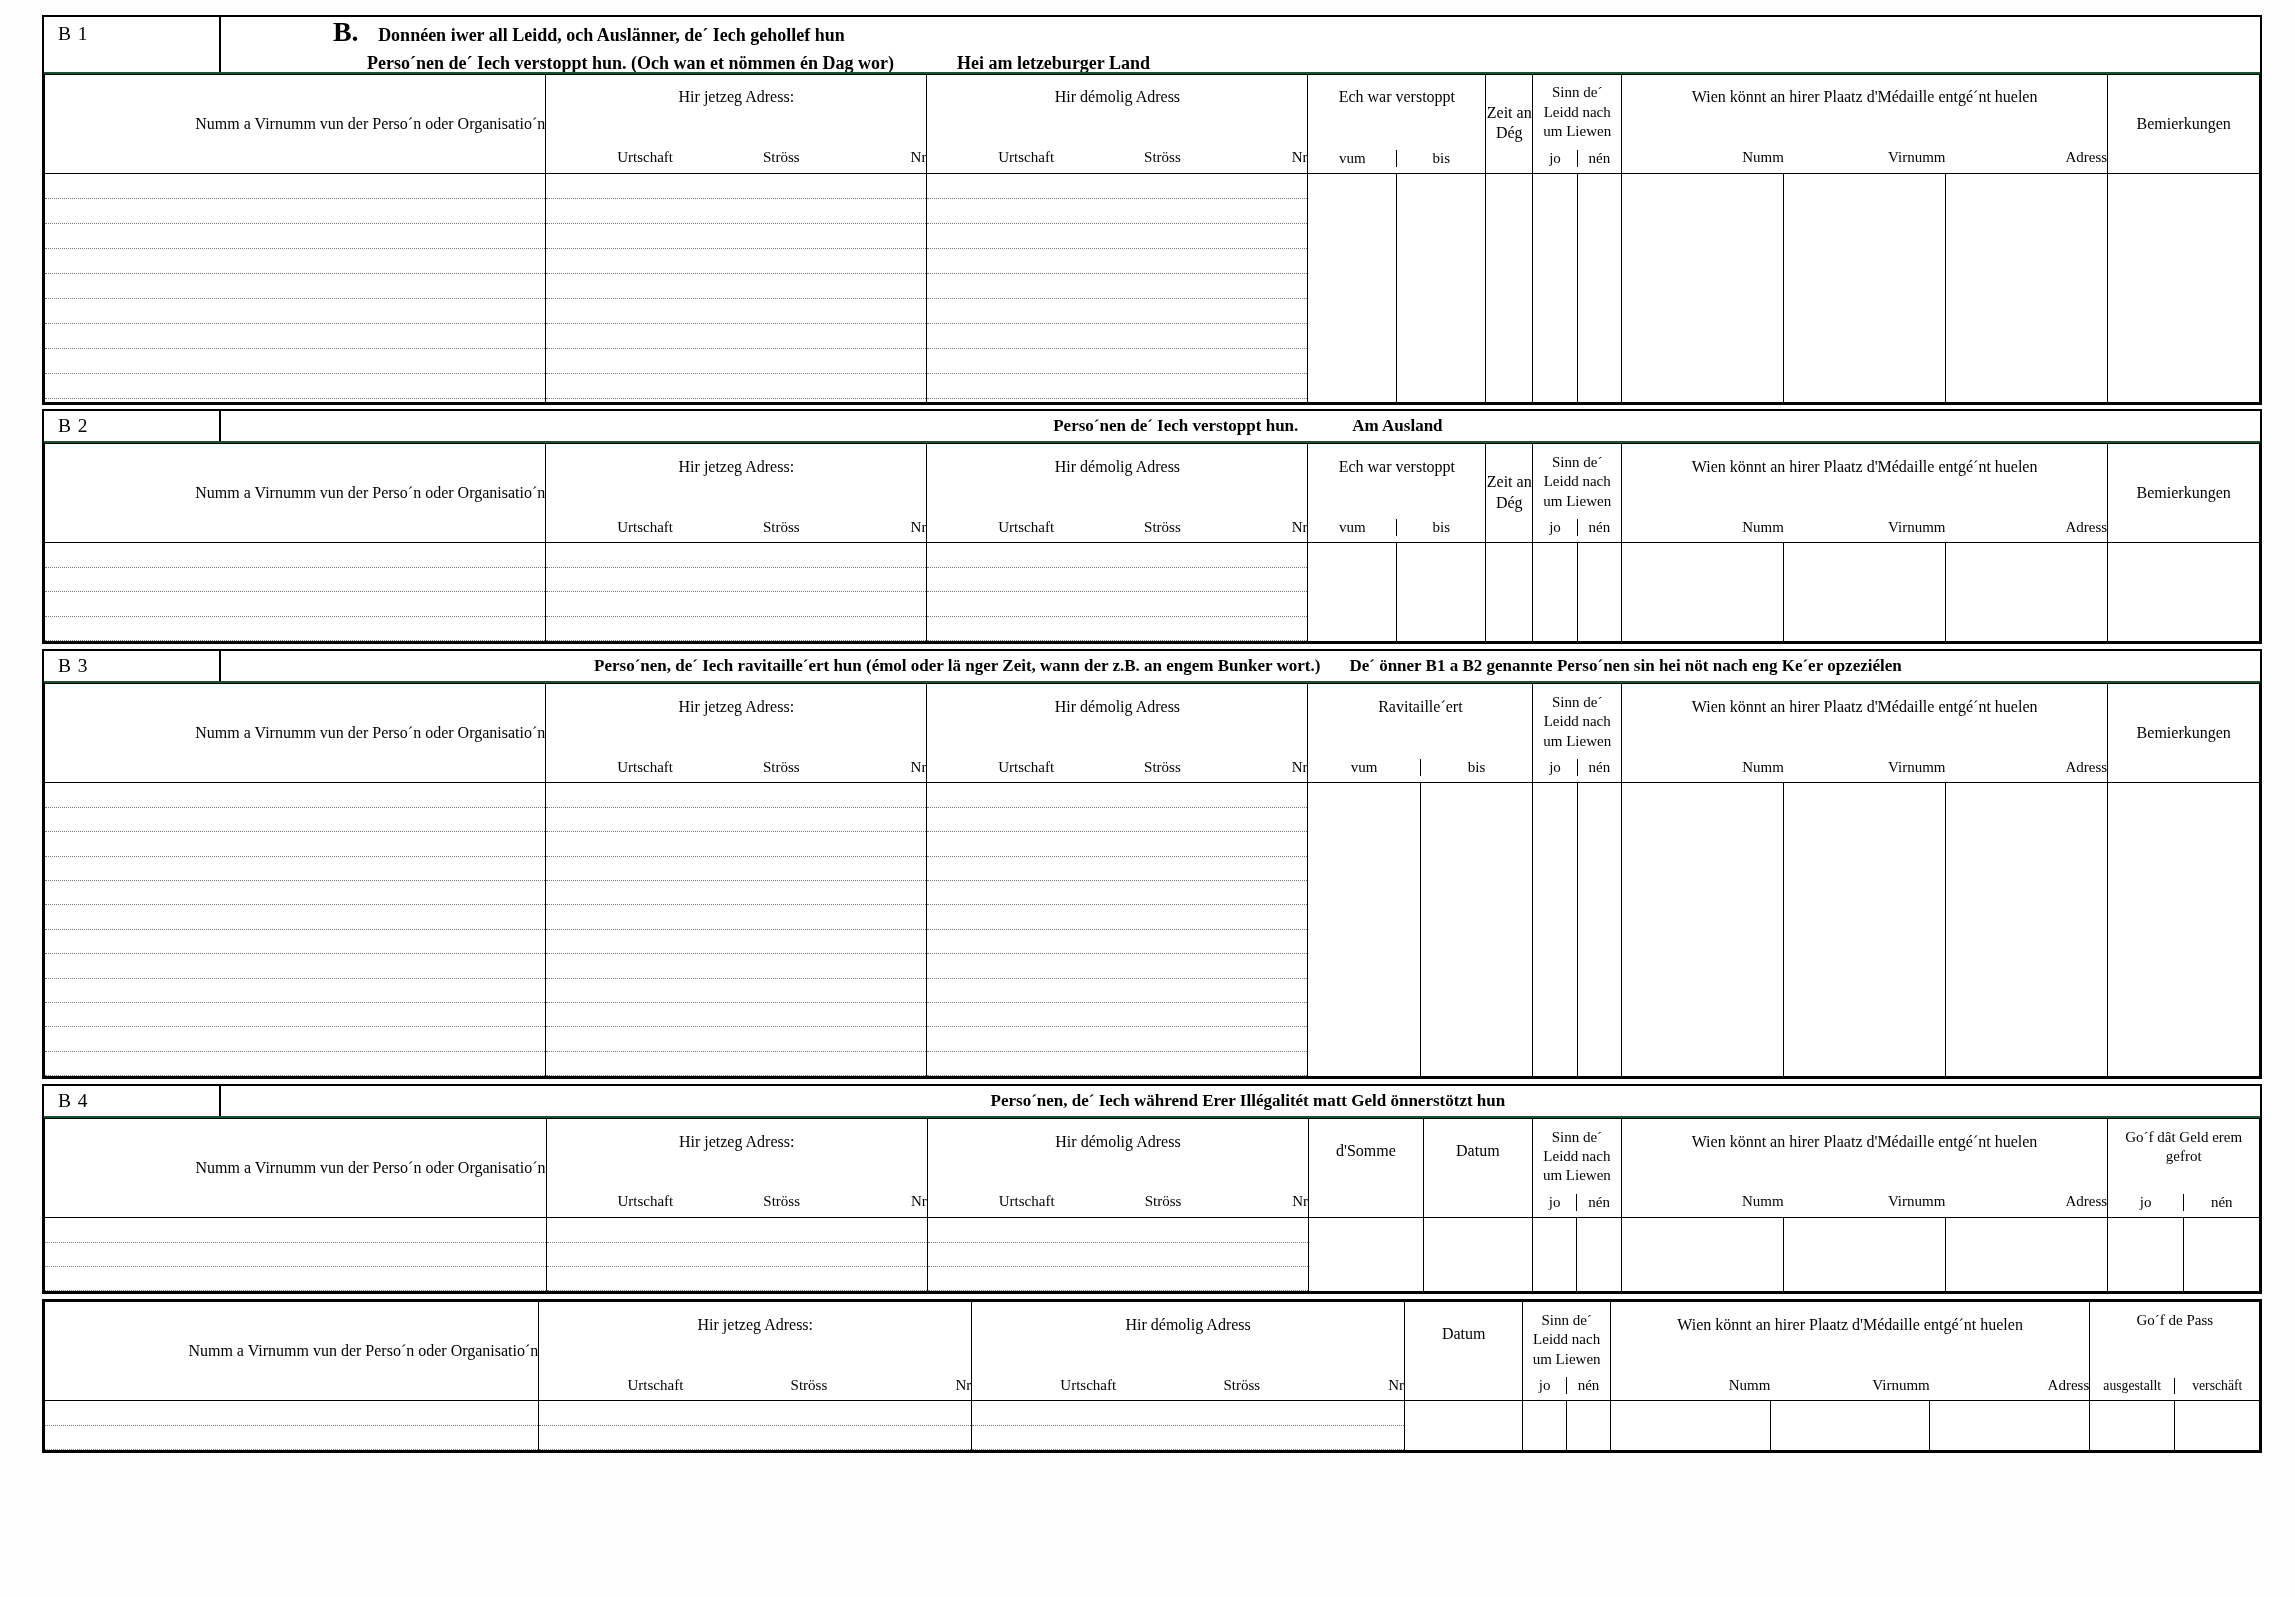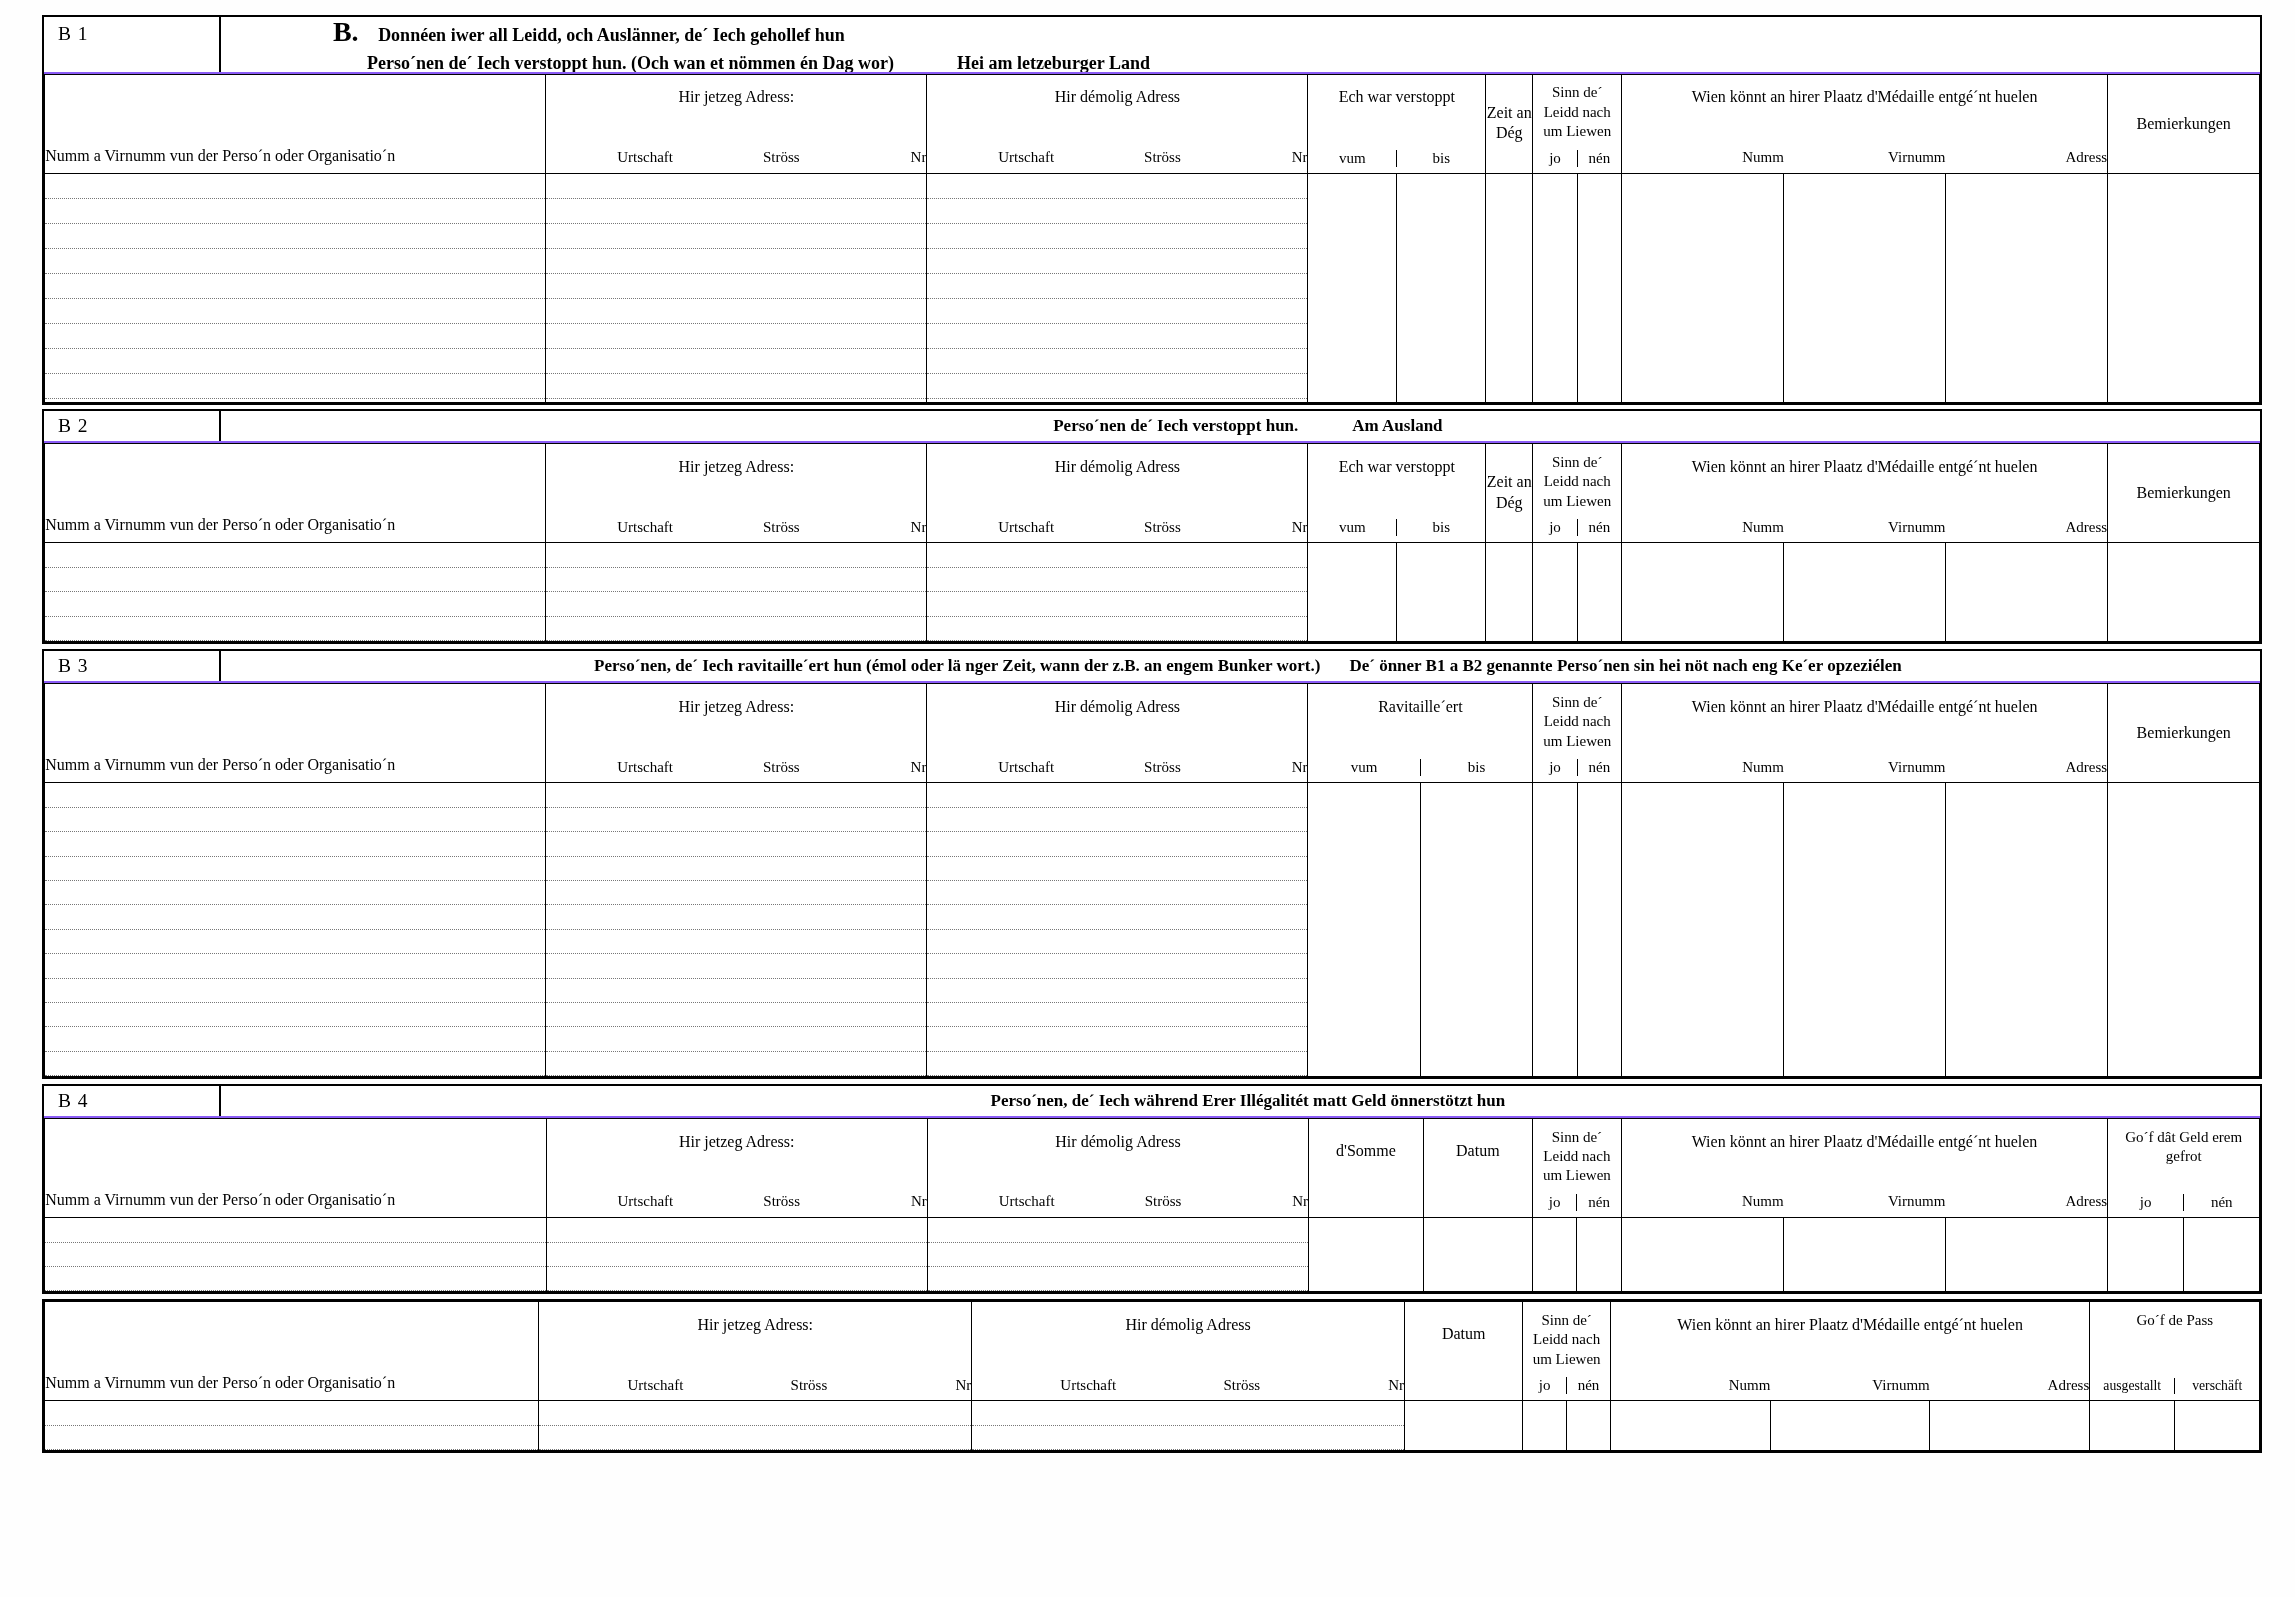--- a/index.html
+++ b/index.html
@@ -43,21 +43,21 @@
     border: 2.4px solid #000;
     border-bottom: 2.4px solid #000;
     background: #fff;
   }
   .sec + .sec { margin-top: 4.9px; }
 
   
   .titlebar {
     display: flex;
     align-items: stretch;
-    border-bottom: 2px solid #8b5cf6;
+    border-bottom: 2px solid #14532d;
     height: 30px;
   }
   .titlebar .code {
     width: 161px;
     min-width: 161px;
     border-right: 2px solid #000;
     display: flex;
     align-items: center;
     padding-left: 13.7px;
     font-size: 19.5px;
@@ -126,23 +126,22 @@
     text-align: right;
   }
   .hdr.name-cell {
     position: relative;
   }
   .hdr.name-cell .nm {
     position: absolute;
     top: 50%;
     transform: translateY(-50%);
     width: 100%;
-    text-align: left;
+    text-align: right;
     font-size: 16px;
-    margin-top: 32px;
   }
   .hdr .single-mid {
     position: absolute;
     top: 50%;
     transform: translateY(-50%);
     width: 100%;
     text-align: center;
     font-size: 16px;
     line-height: 1.3;
   }

